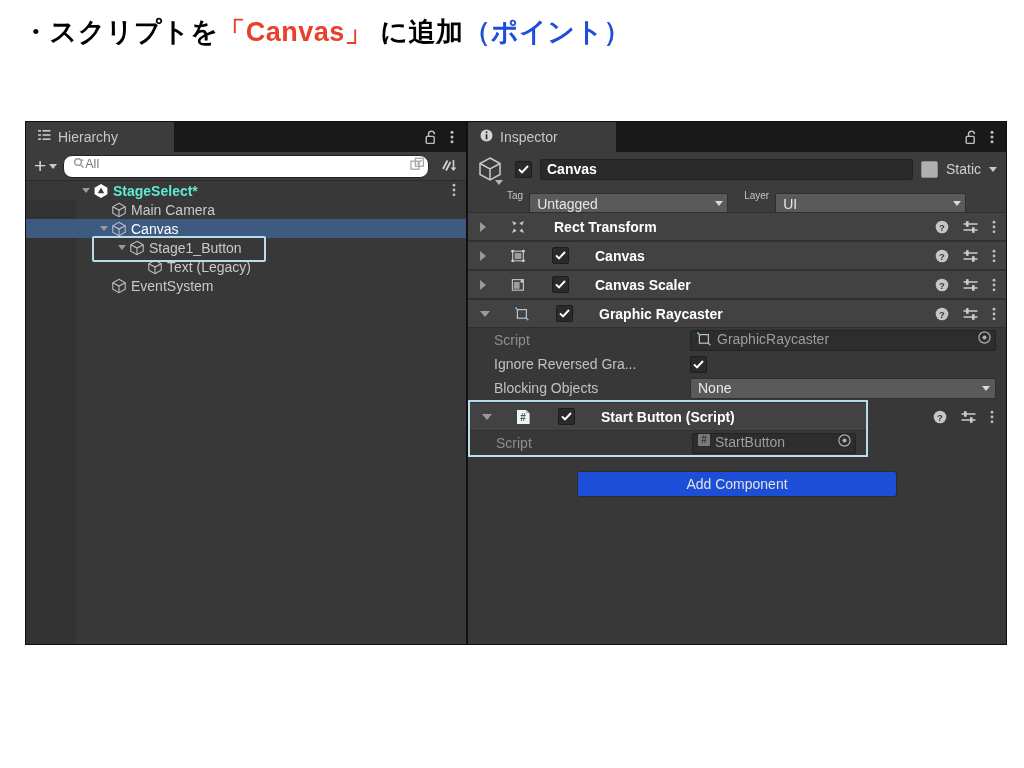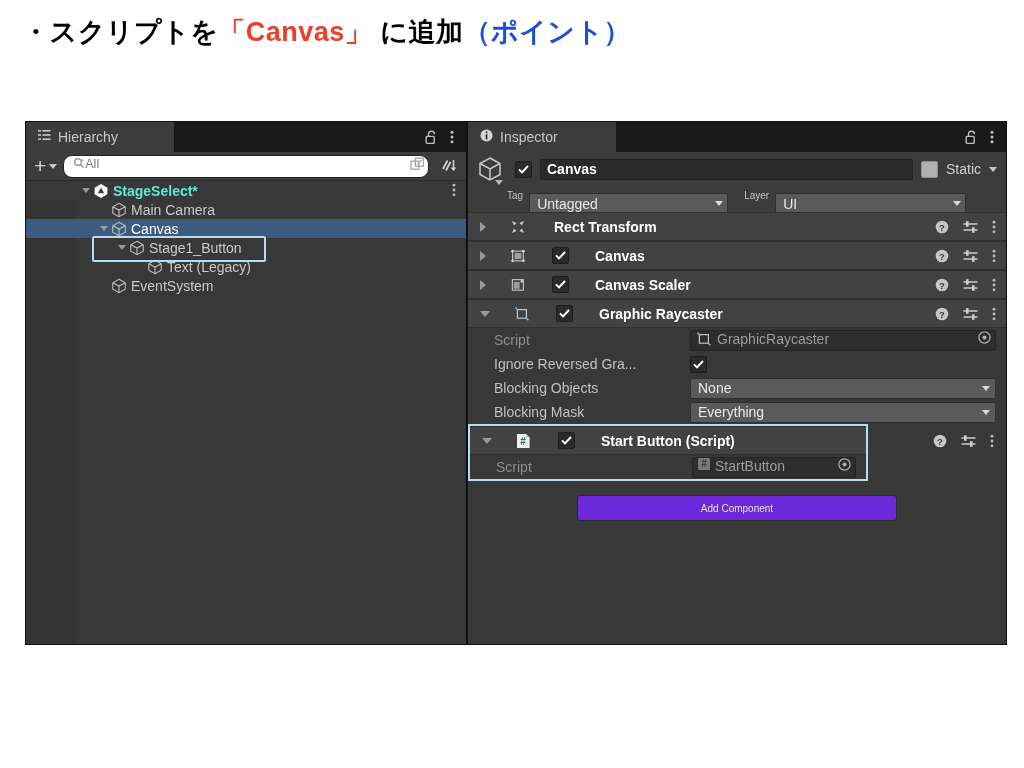--- a/index.html
+++ b/index.html
@@ -356,26 +356,26 @@
   }
 
   .add-comp-wrap {
     display: flex;
     justify-content: center;
     padding-top: 14px;
   }
   .add-comp-btn {
     width: 318px;
     height: 24px;
-    background: #6d28d9;
+    background: #1d4ed8;
     border: 1px solid #2c2c2c;
     border-radius: 3px;
     display: flex; align-items: center; justify-content: center;
     color: #e2e2e2;
-    font-size: 10px;
+    font-size: 14px;
   }
 </style>
 </head>
 <body>
 
 <div class="slide-title">
   <span>・スクリプトを</span><span class="red">「Canvas」</span><span> に追加</span><span class="blue">（ポイント）</span>
 </div>
 
 <div class="unity-window">
@@ -796,27 +796,20 @@
             <span class="ck">
               <svg width="11" height="9" viewBox="0 0 11 9">
                 <path d="M1 4.4 L4 7.4 L10 1" stroke="#ffffff" stroke-width="2" fill="none"></path>
               </svg>
             </span>
           </div>
           <div class="prop-row">
             <span class="prop-label">Blocking Objects</span>
             <span class="prop-dd">
               <span>None</span>
-              <span class="dd-arrow"></span>
-            </span>
-          </div>
-          <div class="prop-row">
-            <span class="prop-label">Blocking Mask</span>
-            <span class="prop-dd">
-              <span>Everything</span>
               <span class="dd-arrow"></span>
             </span>
           </div>
         </div>
         <div style="border: 2px solid rgb(185, 220, 236); margin: 0px 138px 0px 0px; position: relative; z-index: 2;">
           <div class="comp-header">
             <span class="tri open"></span>
             <span class="comp-icon">
               <span style="display: flex;">
                 <svg width="15" height="16" viewBox="0 0 15 16">

